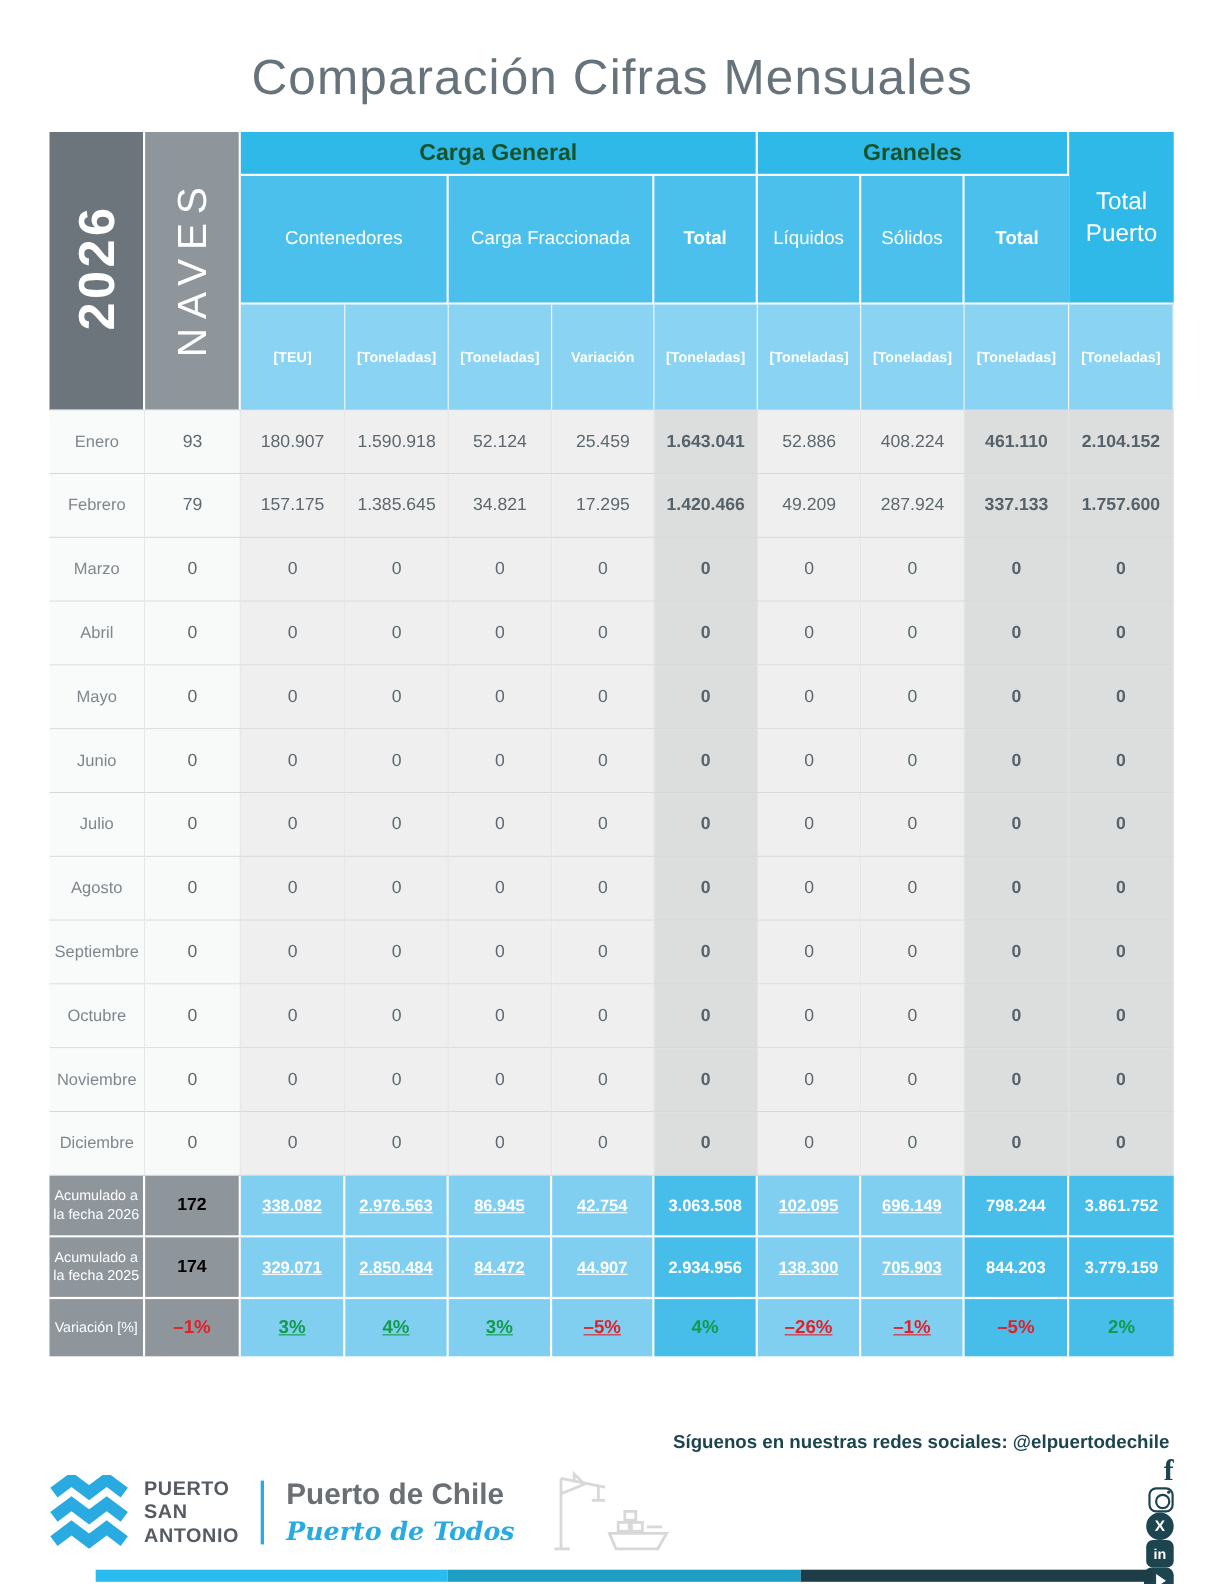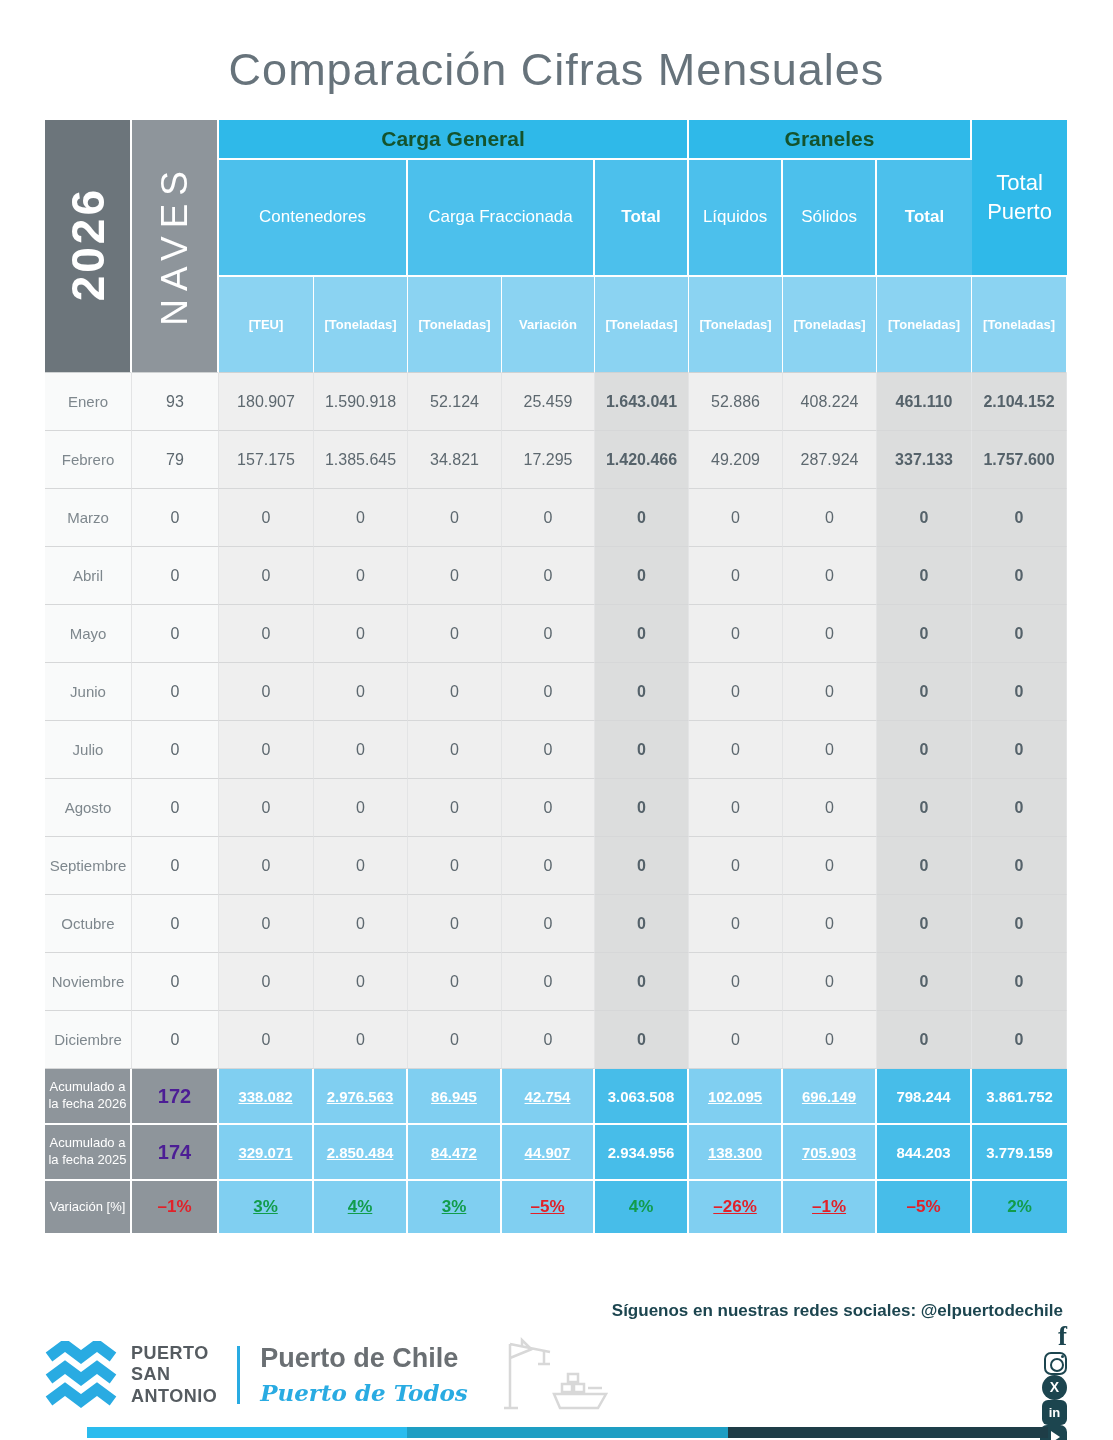--- a/index.html
+++ b/index.html
@@ -41,21 +41,21 @@
   td.navesv { background:#F8F9F9; color:#5D686F; font-size:16px; font-weight:500; }
   td.d-reg { background:#EFEFEF; color:#5D686F; font-size:16px; font-weight:500; }
   td.d-tot { background:#DCDDDD; color:#55626A; font-size:16px; font-weight:700; }
   td.d-totp { background:#DCDDDD; color:#55626A; font-size:16px; font-weight:700; }
 
   
   tfoot td { text-align:center; vertical-align:middle; border-right:2px solid #fff; border-bottom:2px solid #fff; }
   tfoot tr:last-child td { border-bottom:none; }
   tfoot td:last-child { border-right:none; }
   td.flabel { background:#8E959B; color:#fff; font-size:13px; line-height:1.3; padding:0 3px; }
-  td.fnaves { background:#8E959B; color:#4c1d95; font-size:20px; font-weight:700; }
+  td.fnaves { background:#8E959B; color:#000000; font-size:16px; font-weight:700; }
   td.f-reg { background:#80CFF1; color:#fff; font-size:15px; font-weight:700;text-decoration:underline; }
   td.f-tot { background:#47BDE9; color:#fff; font-size:15px; font-weight:700; }
   tr.acc td { height:56px; }
   tr.vari td { height:52px; }
   tr.vari td.f-reg, tr.vari td.f-tot { font-size:17px; }
   .up { color:#119C4B !important; }
   .down { color:#E12129 !important; }
   td.fnaves.down { color:#E12129; font-size:17px; }
 
   

